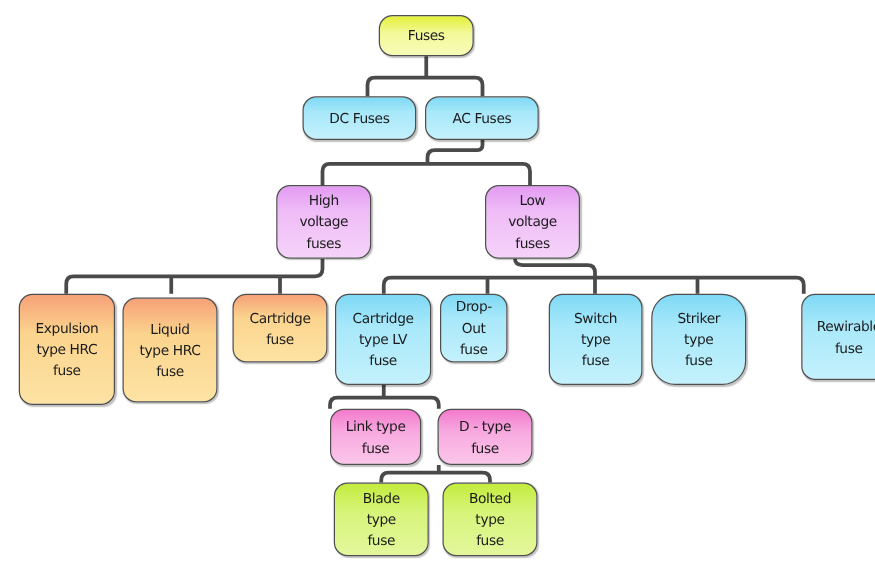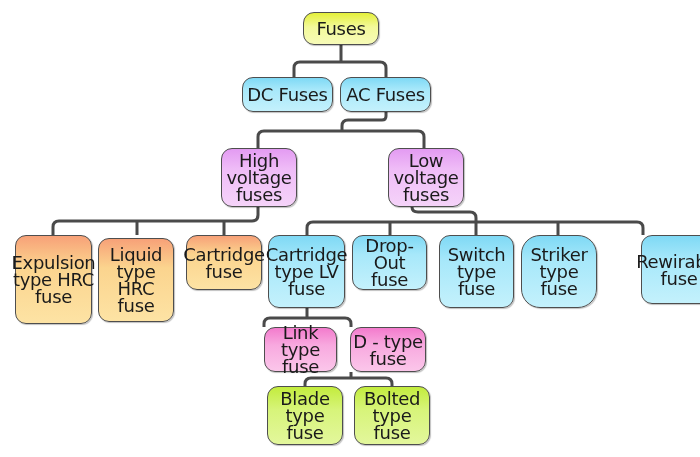--- a/index.html
+++ b/index.html
@@ -8,21 +8,21 @@
     svg.links { position: absolute; left: 0; top: 0; width: 700px; height: 457px; }
     svg.links path { fill: none; stroke: #4a4a4a; stroke-width: 3; stroke-linejoin: round; }
     .node {
       position: absolute;
       box-sizing: border-box;
       border: 1.5px solid #4e4e4e;
       border-radius: 11px;
       display: flex; align-items: center; justify-content: center;
       text-align: center;
       font-family: "DejaVu Sans", sans-serif;
-      font-size: 18px;
+      font-size: 11px;
       line-height: 17px;
       color: #1a1a1a;
       box-shadow: 1px 1px 1px rgba(0,0,0,0.25);
       padding: 0 2px;
       white-space: pre-line;
       letter-spacing: -0.3px;
     }
     .c-yellow { background: linear-gradient(to bottom, #e4f03a 0%, #f3f99a 45%, #f7fbb8 100%); }
     .c-cyan { background: linear-gradient(to bottom, #7fd9f5 0%, #a7e8fa 35%, #c4f1fc 100%); }
     .c-violet { background: linear-gradient(to bottom, #e39bf2 0%, #efbcf7 35%, #f5d3f9 100%); }
@@ -60,21 +60,21 @@
 fuse</div>
   <div class="node c-orange" style="left:98px;top:238px;width:76px;height:84px;">Liquid
 type HRC
 fuse</div>
   <div class="node c-orange" style="left:186px;top:235px;width:76px;height:55px;">Cartridge
 fuse</div>
 
   <div class="node c-cyan" style="left:268px;top:235px;width:77px;height:73px;">Cartridge
 type LV
 fuse</div>
-  <div class="node c-cyan" style="left:352px;top:235px;width:75px;height:55px;">Drop-Out
+  <div class="node c-cyan" style="left:352px;top:235px;width:54px;height:55px;">Drop-Out
 fuse</div>
   <div class="node c-cyan" style="left:439px;top:235px;width:75px;height:73px;">Switch
 type
 fuse</div>
   <div class="node c-cyan" style="left:521px;top:235px;width:76px;height:73px;border-radius:19px;">Striker
 type
 fuse</div>
   <div class="node c-cyan" style="left:641px;top:235px;width:76px;height:69px;">Rewirable
 fuse</div>
 

